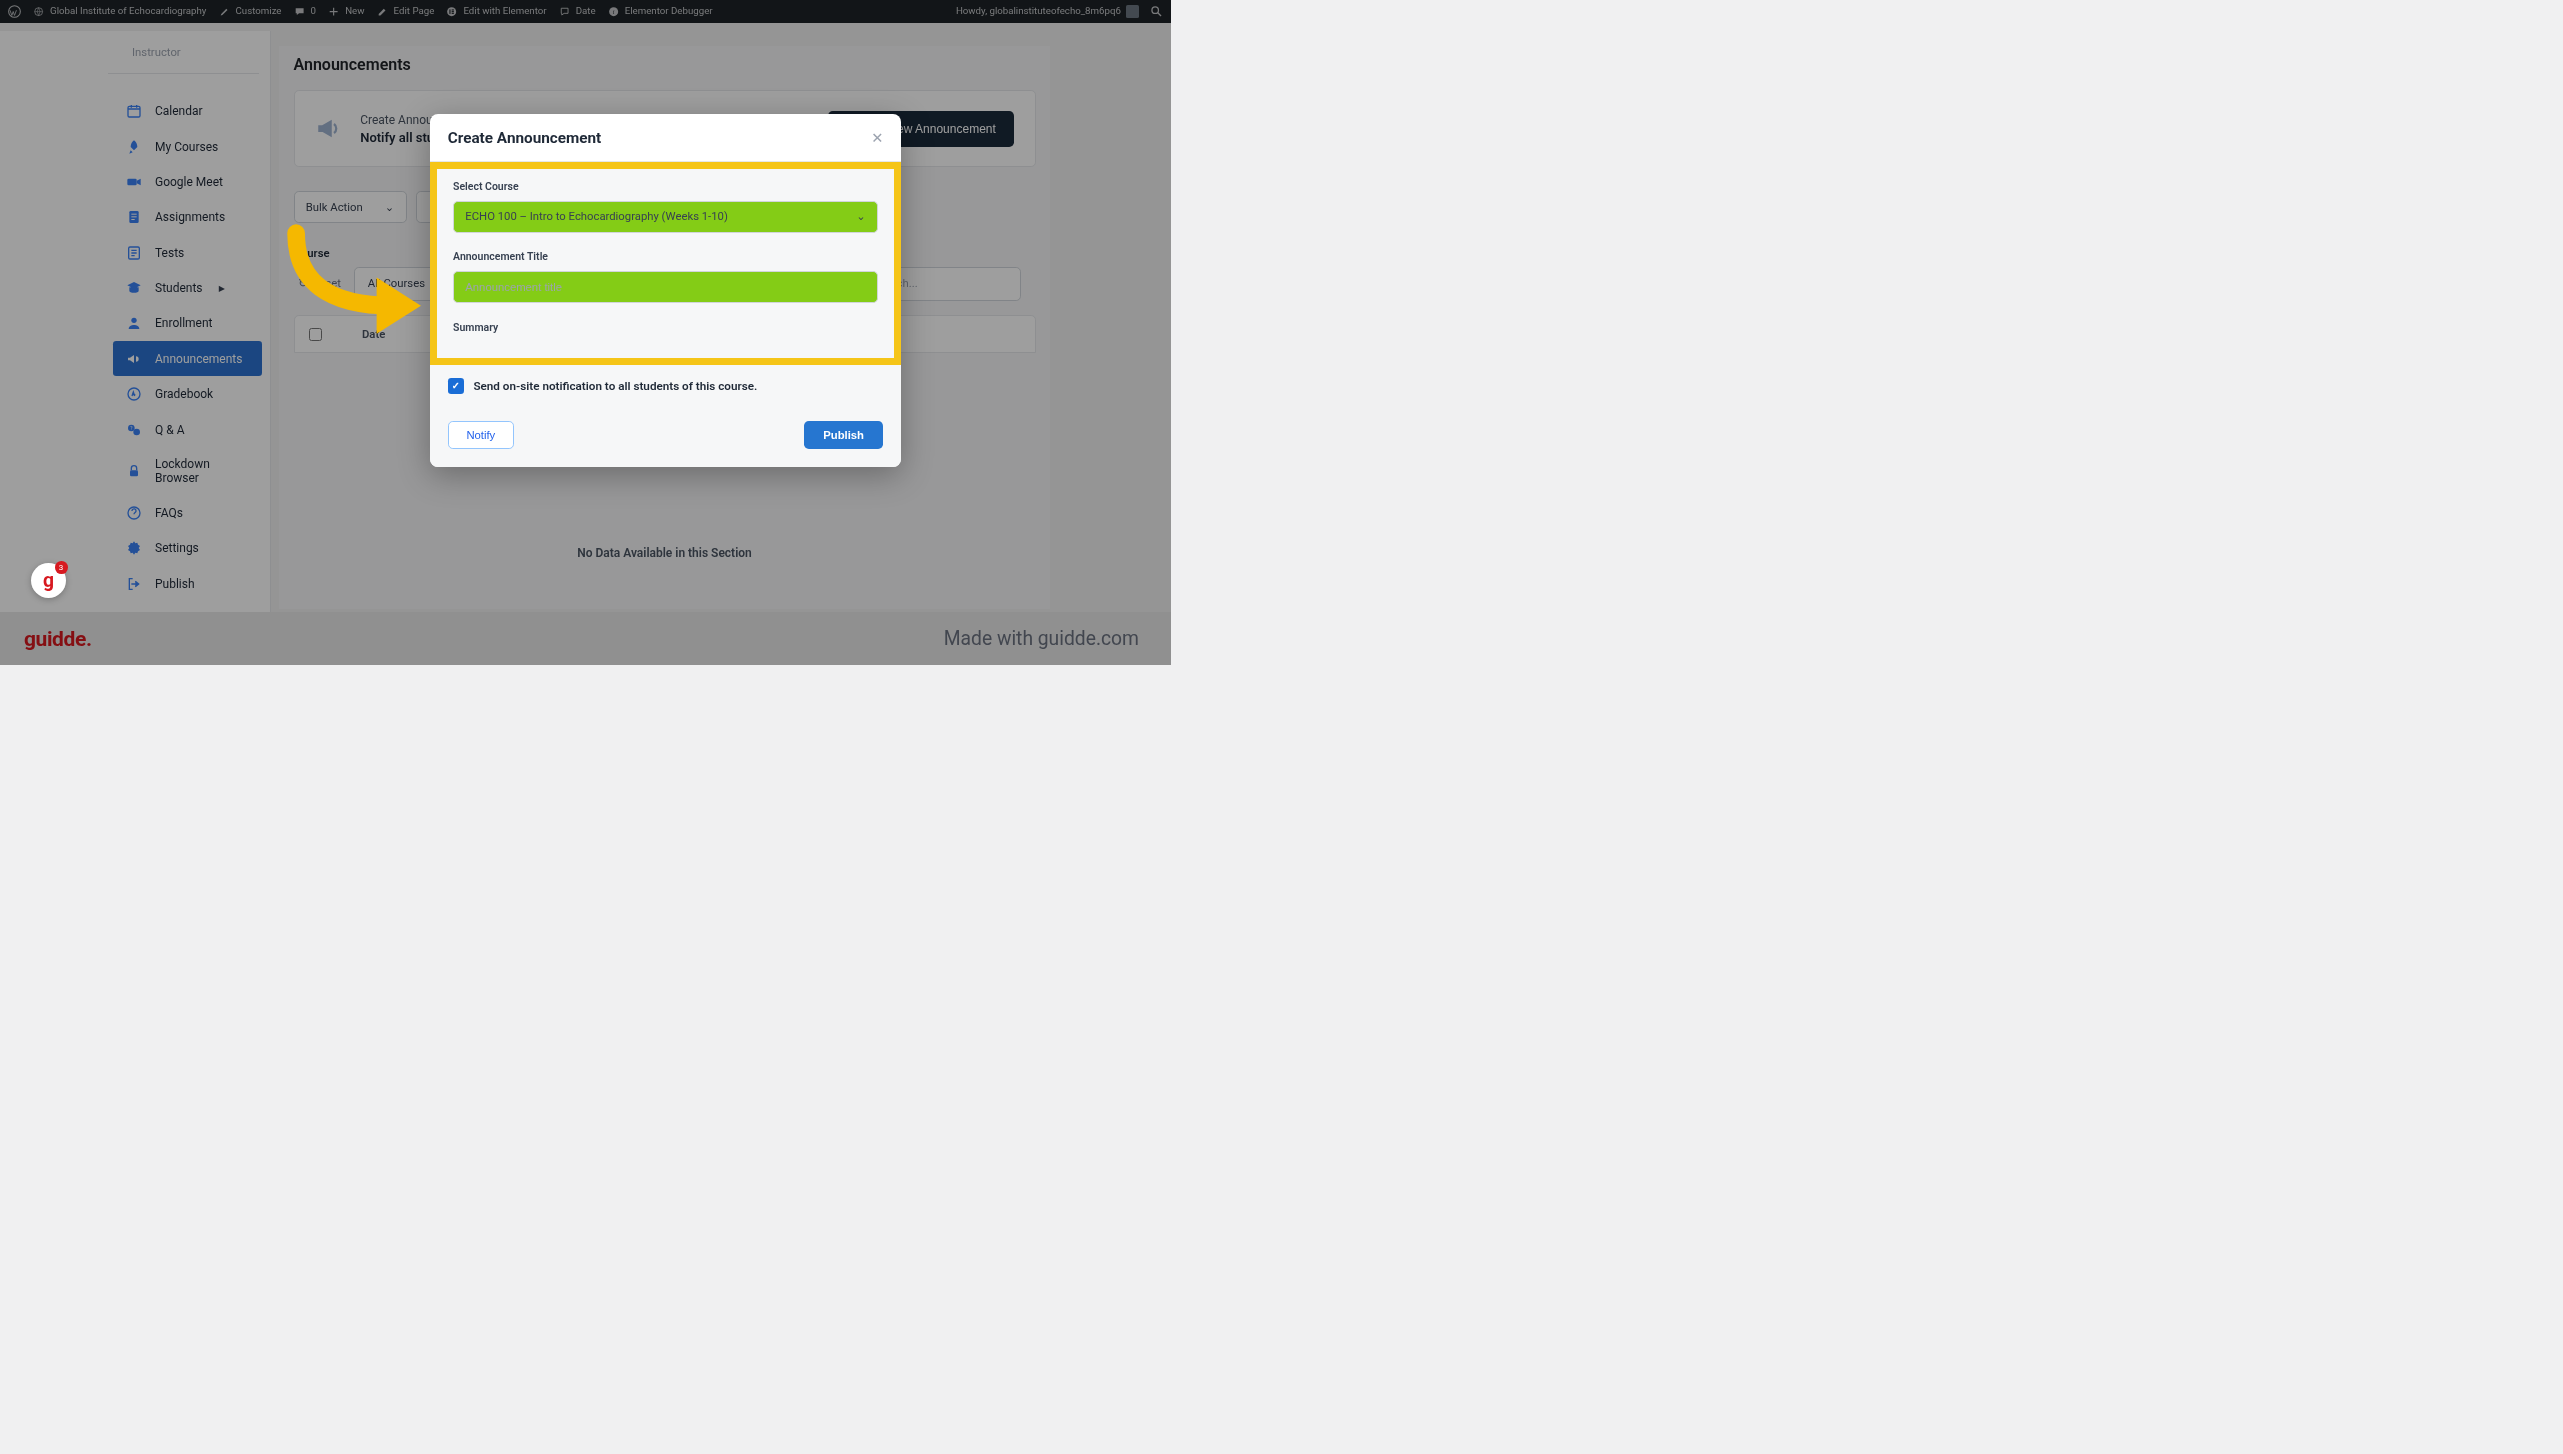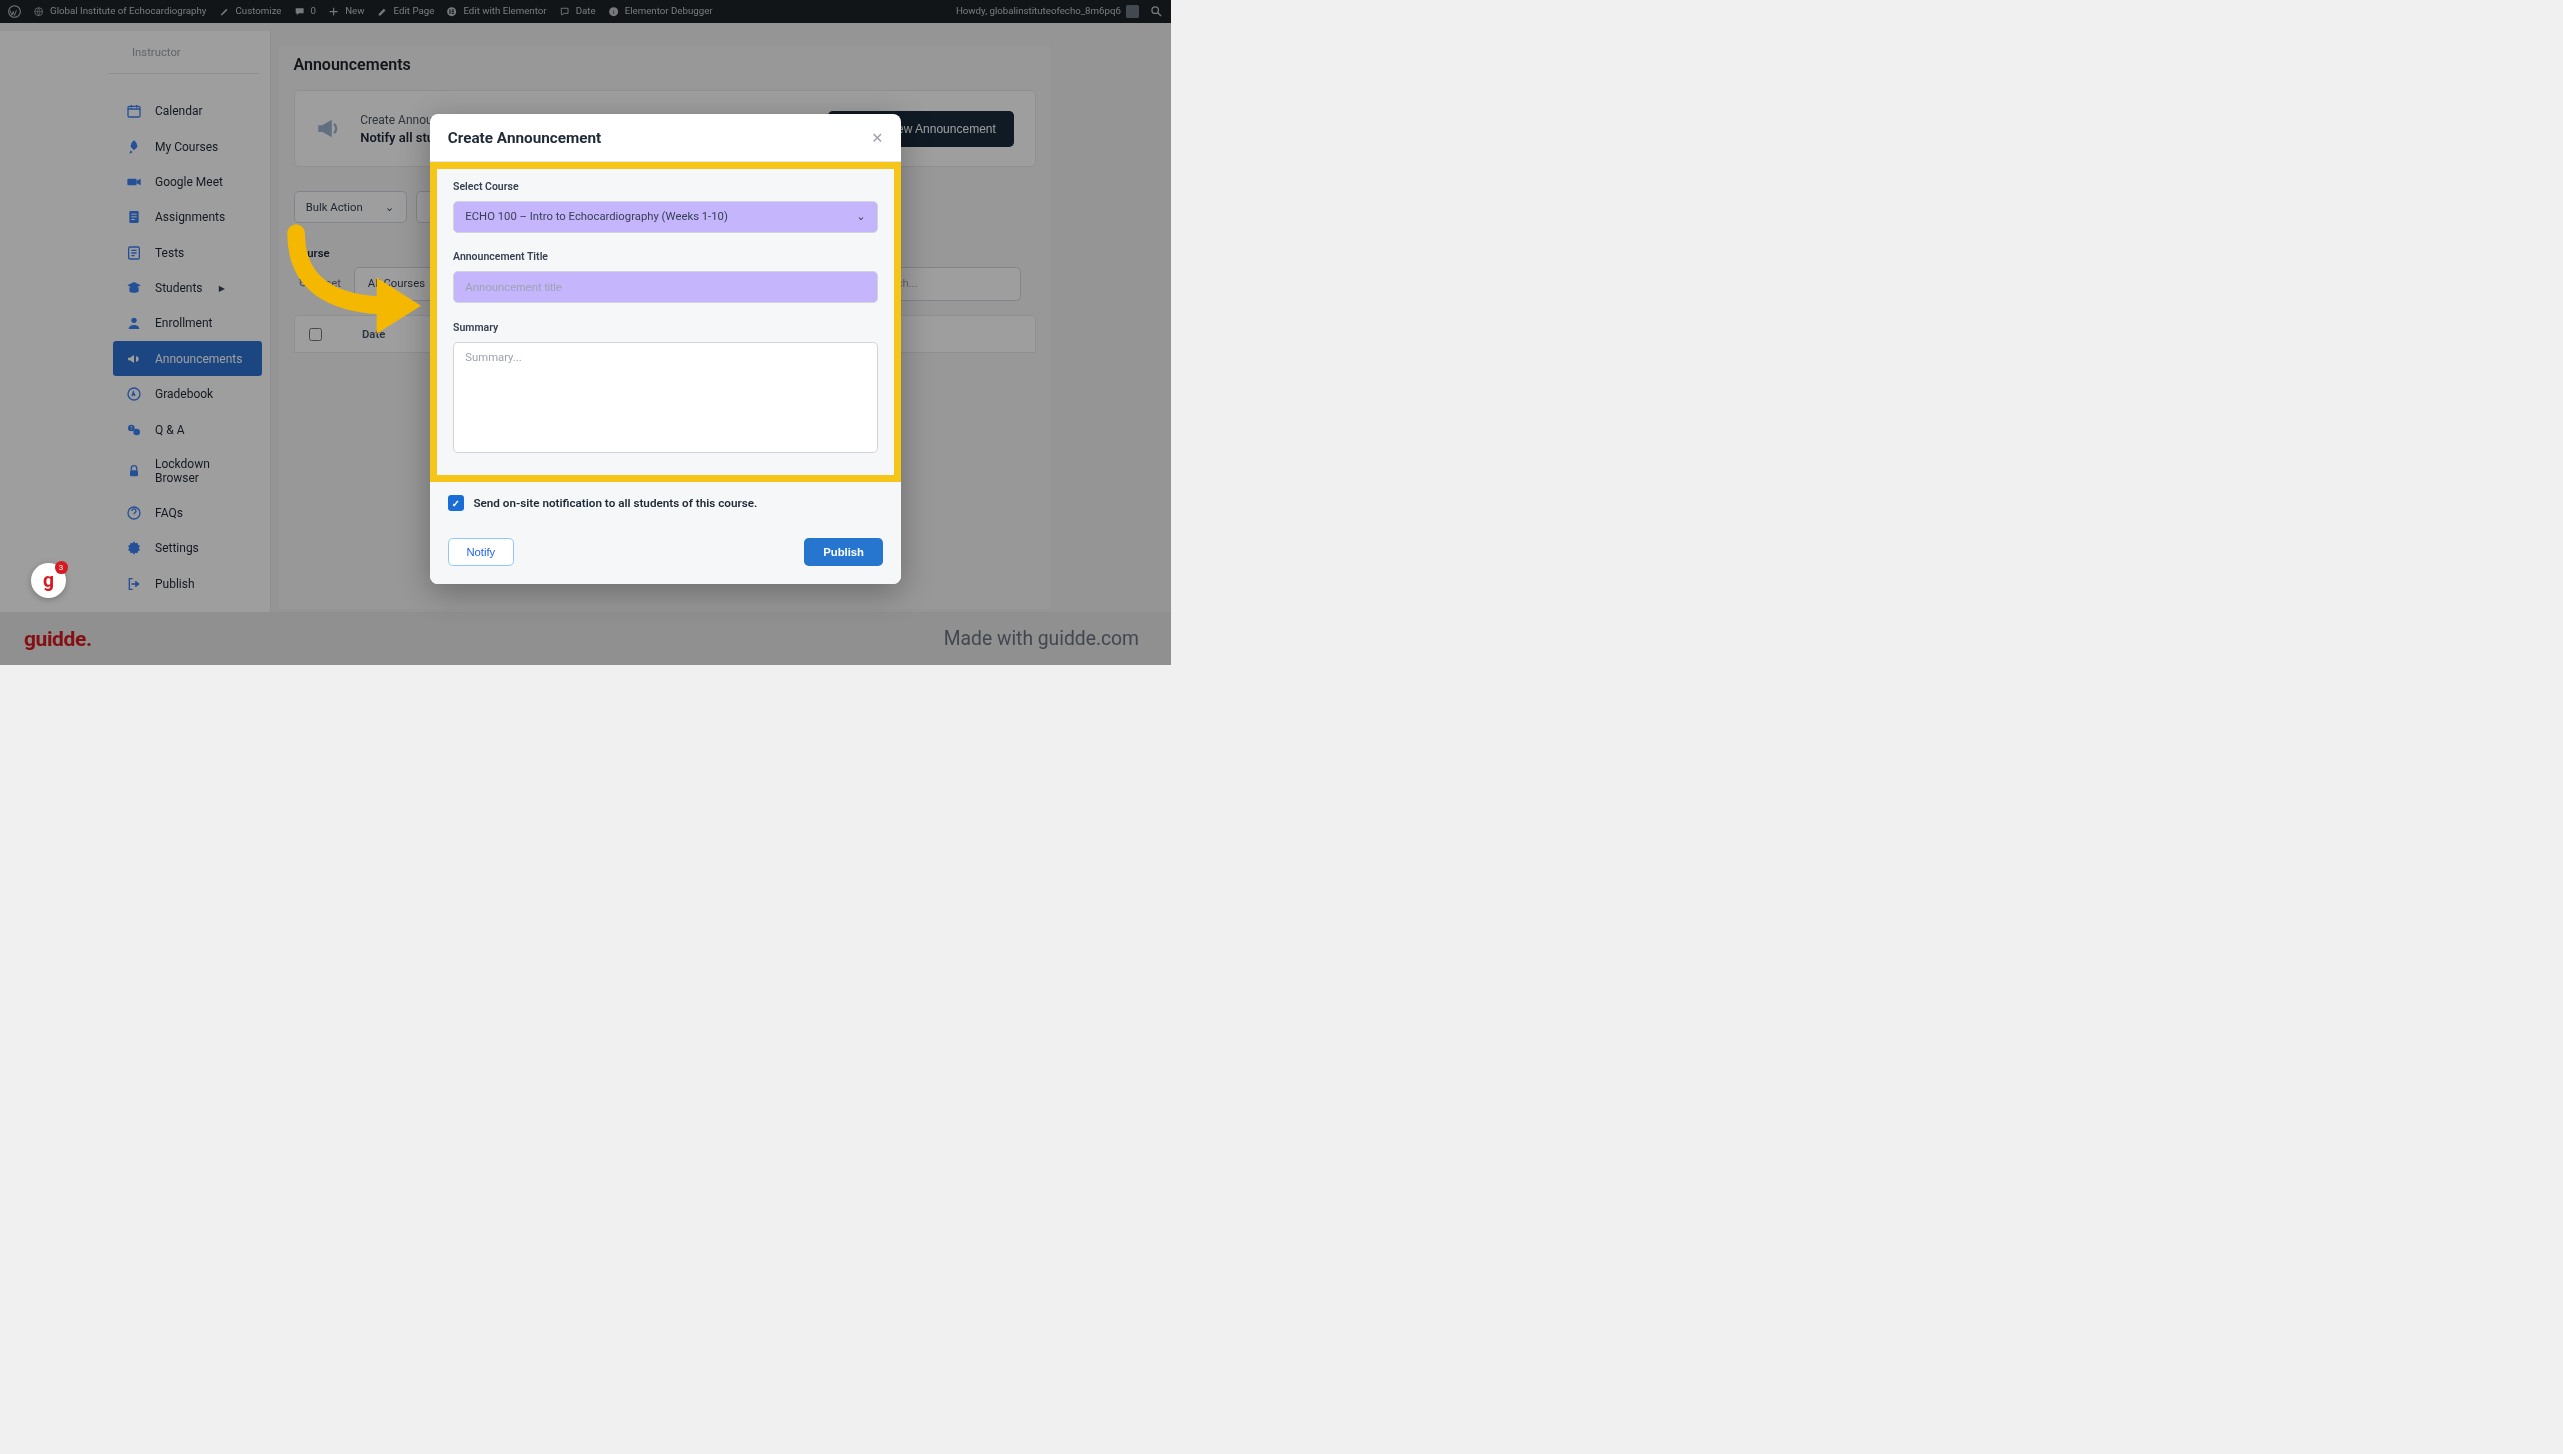--- a/index.html
+++ b/index.html
@@ -216,21 +216,21 @@
     border: 7.2px solid #f5c518;
     border-radius: 0;
     padding: 10.5px 16px 16px 16px;
     background: #f6f7f8;
   }
   .field-label {
     font-size: 10.5px; font-weight: 600; color: #374151; margin-bottom: 8px;
   }
   .select-control, .text-input {
     width: 100%;
-    background: #c4b5fd; border: 0.8px solid #d1d5db; border-radius: 4.8px;
+    background: #84cc16; border: 0.8px solid #d1d5db; border-radius: 4.8px;
     height: 32px; padding: 0 11.3px; font-size: 11.3px; color: #374151;
     display: flex; align-items: center; justify-content: space-between;
   }
   .text-input { color: #1f2937; }
   .text-input::placeholder { color: #9ca3af; }
   .textarea-control {
     width: 100%;
     background: #fff; border: 0.8px solid #d1d5db; border-radius: 4.8px;
     height: 111px; padding: 8px 11.3px; font-size: 11.3px; color: #374151;
     resize: none; font-family: inherit;
@@ -617,21 +617,20 @@
         <span>ECHO 100 – Intro to Echocardiography (Weeks 1-10)</span>
         <span>⌄</span>
       </div>
     </div>
     <div class="field-block">
       <div class="field-label">Announcement Title</div>
       <input class="text-input" type="text" placeholder="Announcement title" style="">
     </div>
     <div class="field-block">
       <div class="field-label">Summary</div>
-      <textarea class="textarea-control" placeholder="Summary..." style=""></textarea>
     </div>
   </div>
 
   <div class="modal-footer-group">
     <div class="notify-check-row">
       <span class="checkbox">
         <span>✓</span>
       </span>
       <span>Send on-site notification to all students of this course.</span>
     </div>

